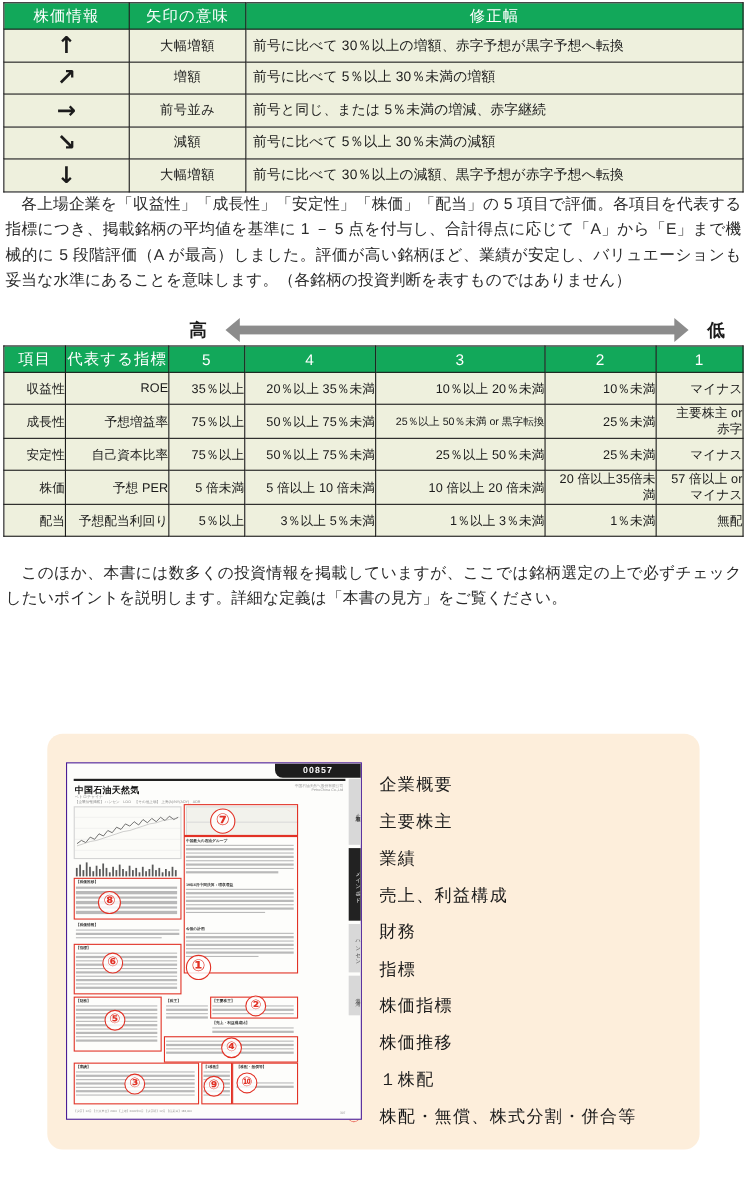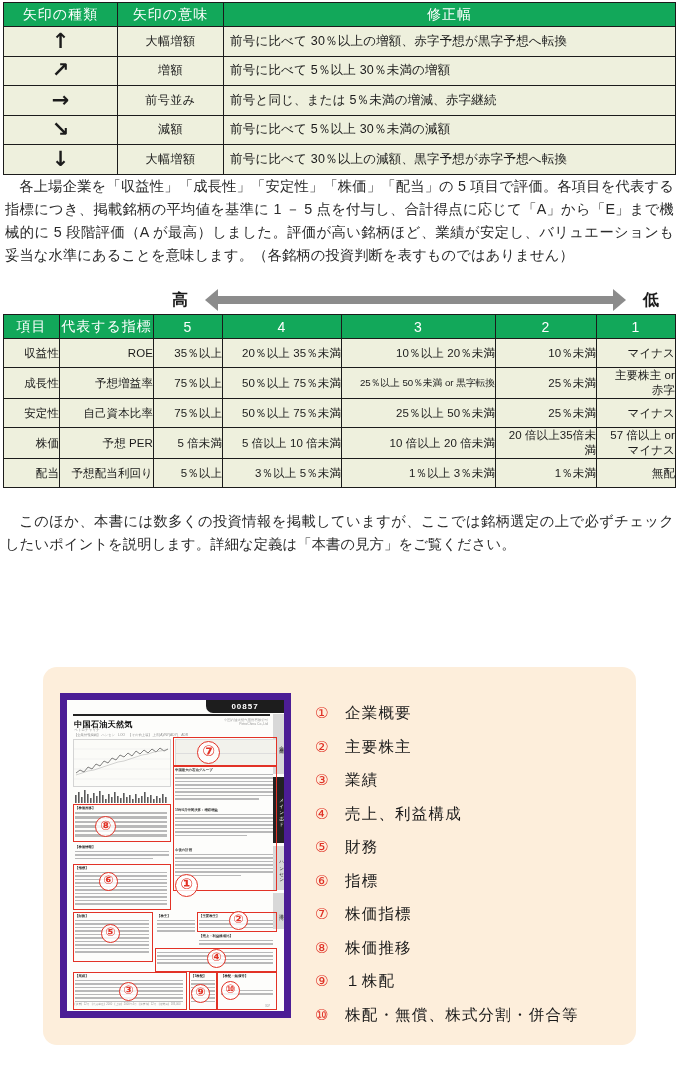--- a/index.html
+++ b/index.html
@@ -181,24 +181,24 @@
   }
   .legend-text {
     font-size: 15.5px;
     letter-spacing: 1.2px;
     color: #1b1b1b;
     margin-left: 6px;
   }
 
   
   .page-thumb {
-    width: 231px;
+    width: 269px;
     height: 325px;
     background: #fdfdfb;
-    border: 7px solid #4c1d95;
+    border: 1px solid #4c1d95;
     position: relative;
     box-sizing: border-box;
     overflow: hidden;
     font-size: 2.6px;
   }
   .pt-codebar {
     position: absolute; right: 0; top: 0;
     width: 78px; height: 13px;
     background: #1d1d1d;
     color: #fff;
@@ -305,21 +305,21 @@
   .content-wrap { padding: 0 3px; }
 </style>
 </head>
 <body>
 
 <div class="content-wrap">
 
   <table class="doc-table" id="arrow-table">
     <thead>
       <tr>
-        <th style="width:113px">矢印の種類</th>
+        <th style="width:113px">株価情報</th>
         <th style="width:105px">矢印の意味</th>
         <th>修正幅</th>
       </tr>
     </thead>
     <tbody>
       <tr>
         <td class="c-arrow">↑</td>
         <td class="c-mean">大幅増額</td>
         <td class="c-range">前号に比べて 30％以上の増額、赤字予想が黒字予想へ転換</td>
       </tr>

